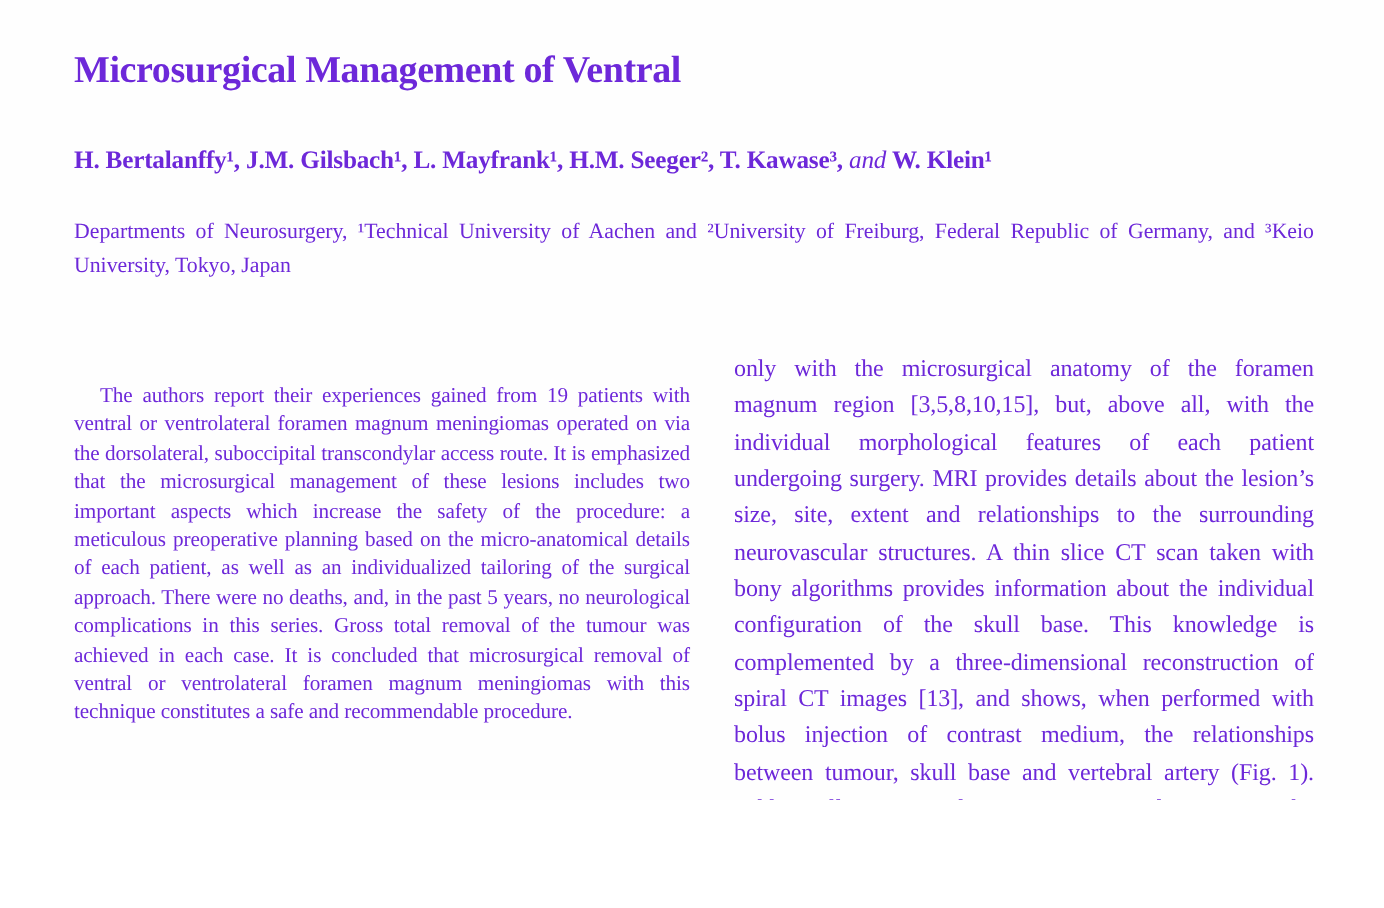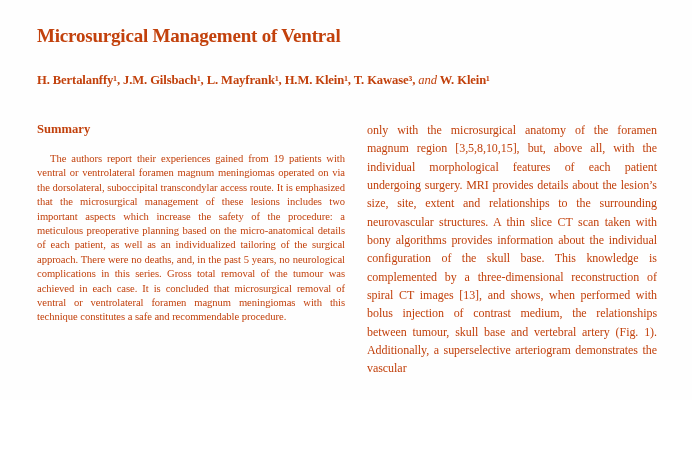--- a/index.html
+++ b/index.html
@@ -5,21 +5,21 @@
   html, body {
     margin: 0;
     padding: 0;
     background: #ffffff;
   }
   .page {
     position: relative;
     width: 692px;
     height: 400px;
     background: #fefefe;
-    color: #c2410c;
+    color: #6d28d9;
     font-family: "Liberation Serif", "DejaVu Serif", serif;
     overflow: hidden;
     box-sizing: border-box;
     padding: 0 35px 0 37px;
   }
   .article-title {
     margin-top: 25px;
     font-size: 19px;
     line-height: 21px;
     font-weight: bold;
@@ -96,30 +96,30 @@
 </head>
 <body>
 
 <div class="page">
 
   <h1 class="article-title">
     <span>Microsurgical Management of Ventral</span><br>
   </h1>
 
   <div class="authors-line">
-    <span>H. Bertalanffy¹, J.M. Gilsbach¹, L. Mayfrank¹, H.M. Klein¹, T. Kawase³,</span>
+    <span>H. Bertalanffy¹, J.M. Gilsbach¹, L. Mayfrank¹, H.M. Seeger², T. Kawase³,</span>
     <span class="connector">and</span>
     <span>W. Klein¹</span>
   </div>
 
+  <div class="affiliation-line">Departments of Neurosurgery, ¹Technical University of Aachen and ²University of Freiburg, Federal Republic of Germany, and ³Keio University, Tokyo, Japan</div>
 
   <div class="columns">
 
     <div class="col-left">
-      <div class="summary-heading">Summary</div>
       <div class="summary-paragraph">The authors report their experiences gained from 19 patients with ventral or ventrolateral foramen magnum meningiomas operated on via the dorsolateral, suboccipital transcondylar access route. It is emphasized that the microsurgical management of these lesions includes two important aspects which increase the safety of the procedure: a meticulous preoperative planning based on the micro-anatomical details of each patient, as well as an individualized tailoring of the surgical approach. There were no deaths, and, in the past 5 years, no neurological complications in this series. Gross total removal of the tumour was achieved in each case. It is concluded that microsurgical removal of ventral or ventrolateral foramen magnum meningiomas with this technique constitutes a safe and recommendable procedure.</div>
     </div>
 
     <div class="col-gap"></div>
 
     <div class="col-right">
       <div class="body-paragraph">only with the microsurgical anatomy of the foramen magnum region [3,5,8,10,15], but, above all, with the individual morphological features of each patient undergoing surgery. MRI provides details about the lesion’s size, site, extent and relationships to the surrounding neurovascular structures. A thin slice CT scan taken with bony algorithms provides information about the individual configuration of the skull base. This knowledge is complemented by a three-dimensional reconstruction of spiral CT images [13], and shows, when performed with bolus injection of contrast medium, the relationships between tumour, skull base and vertebral artery (Fig. 1). Additionally, a superselective arteriogram demonstrates the vascular</div>
     </div>
 
   </div>

